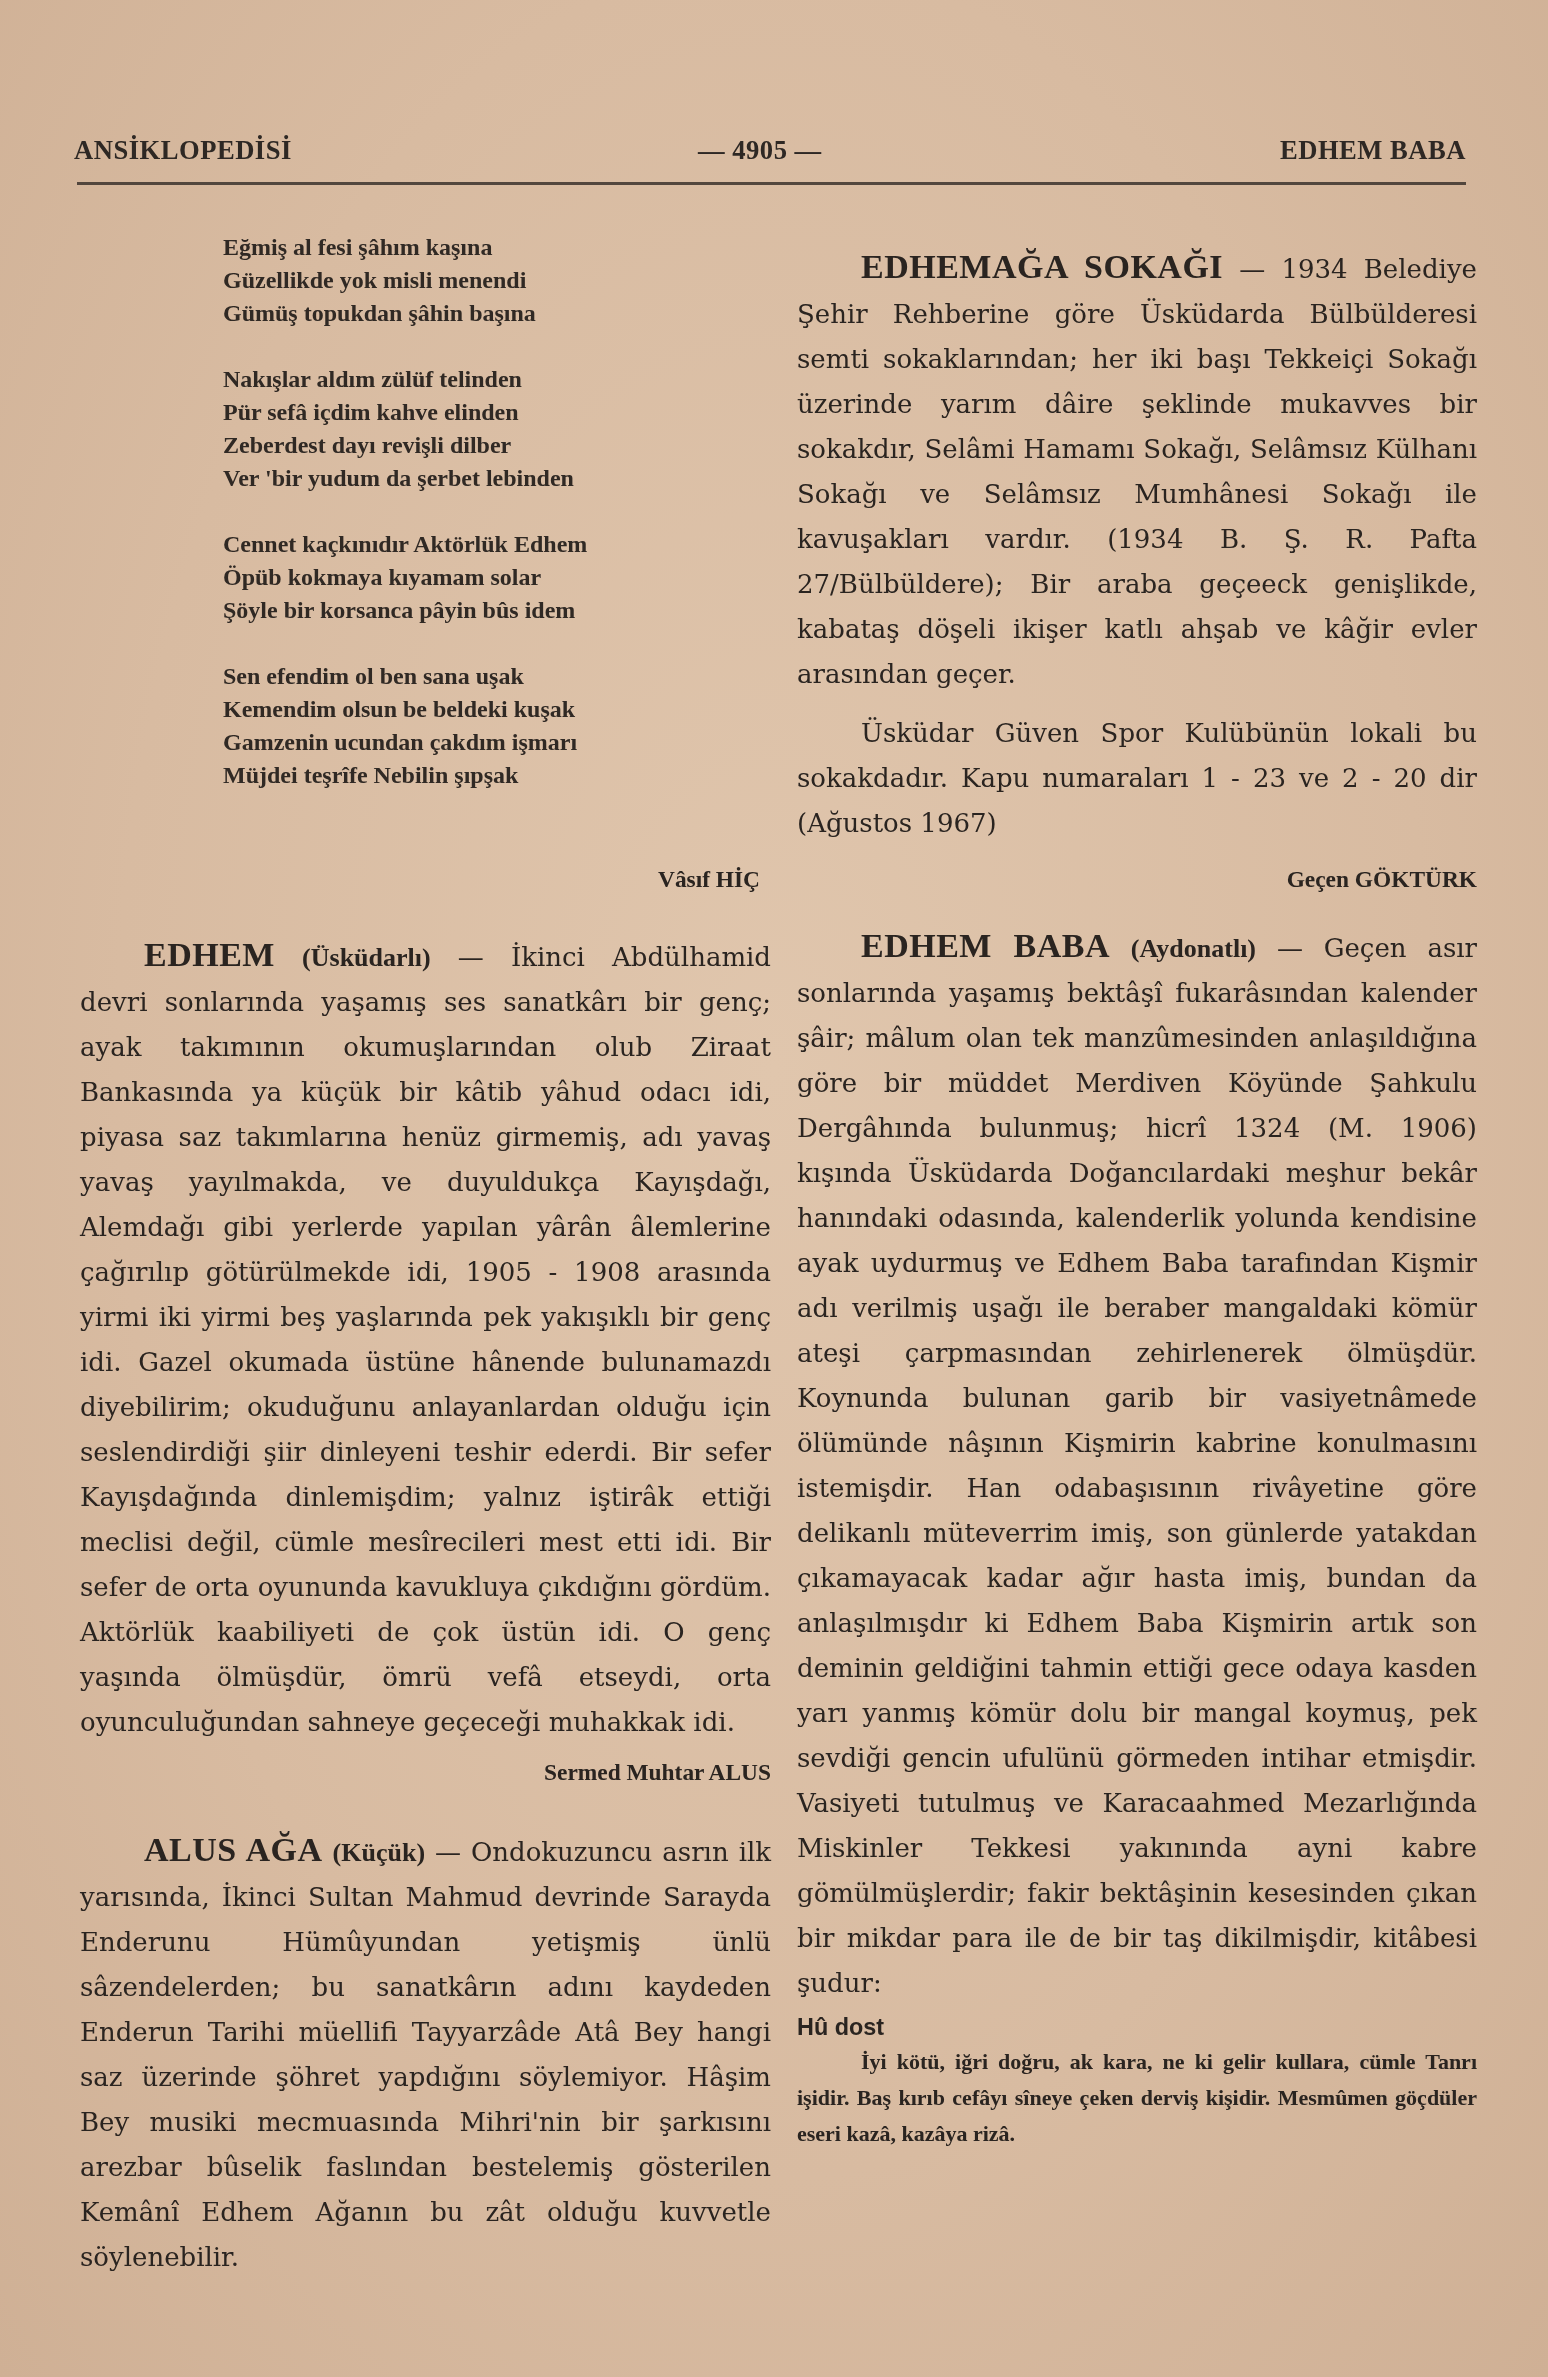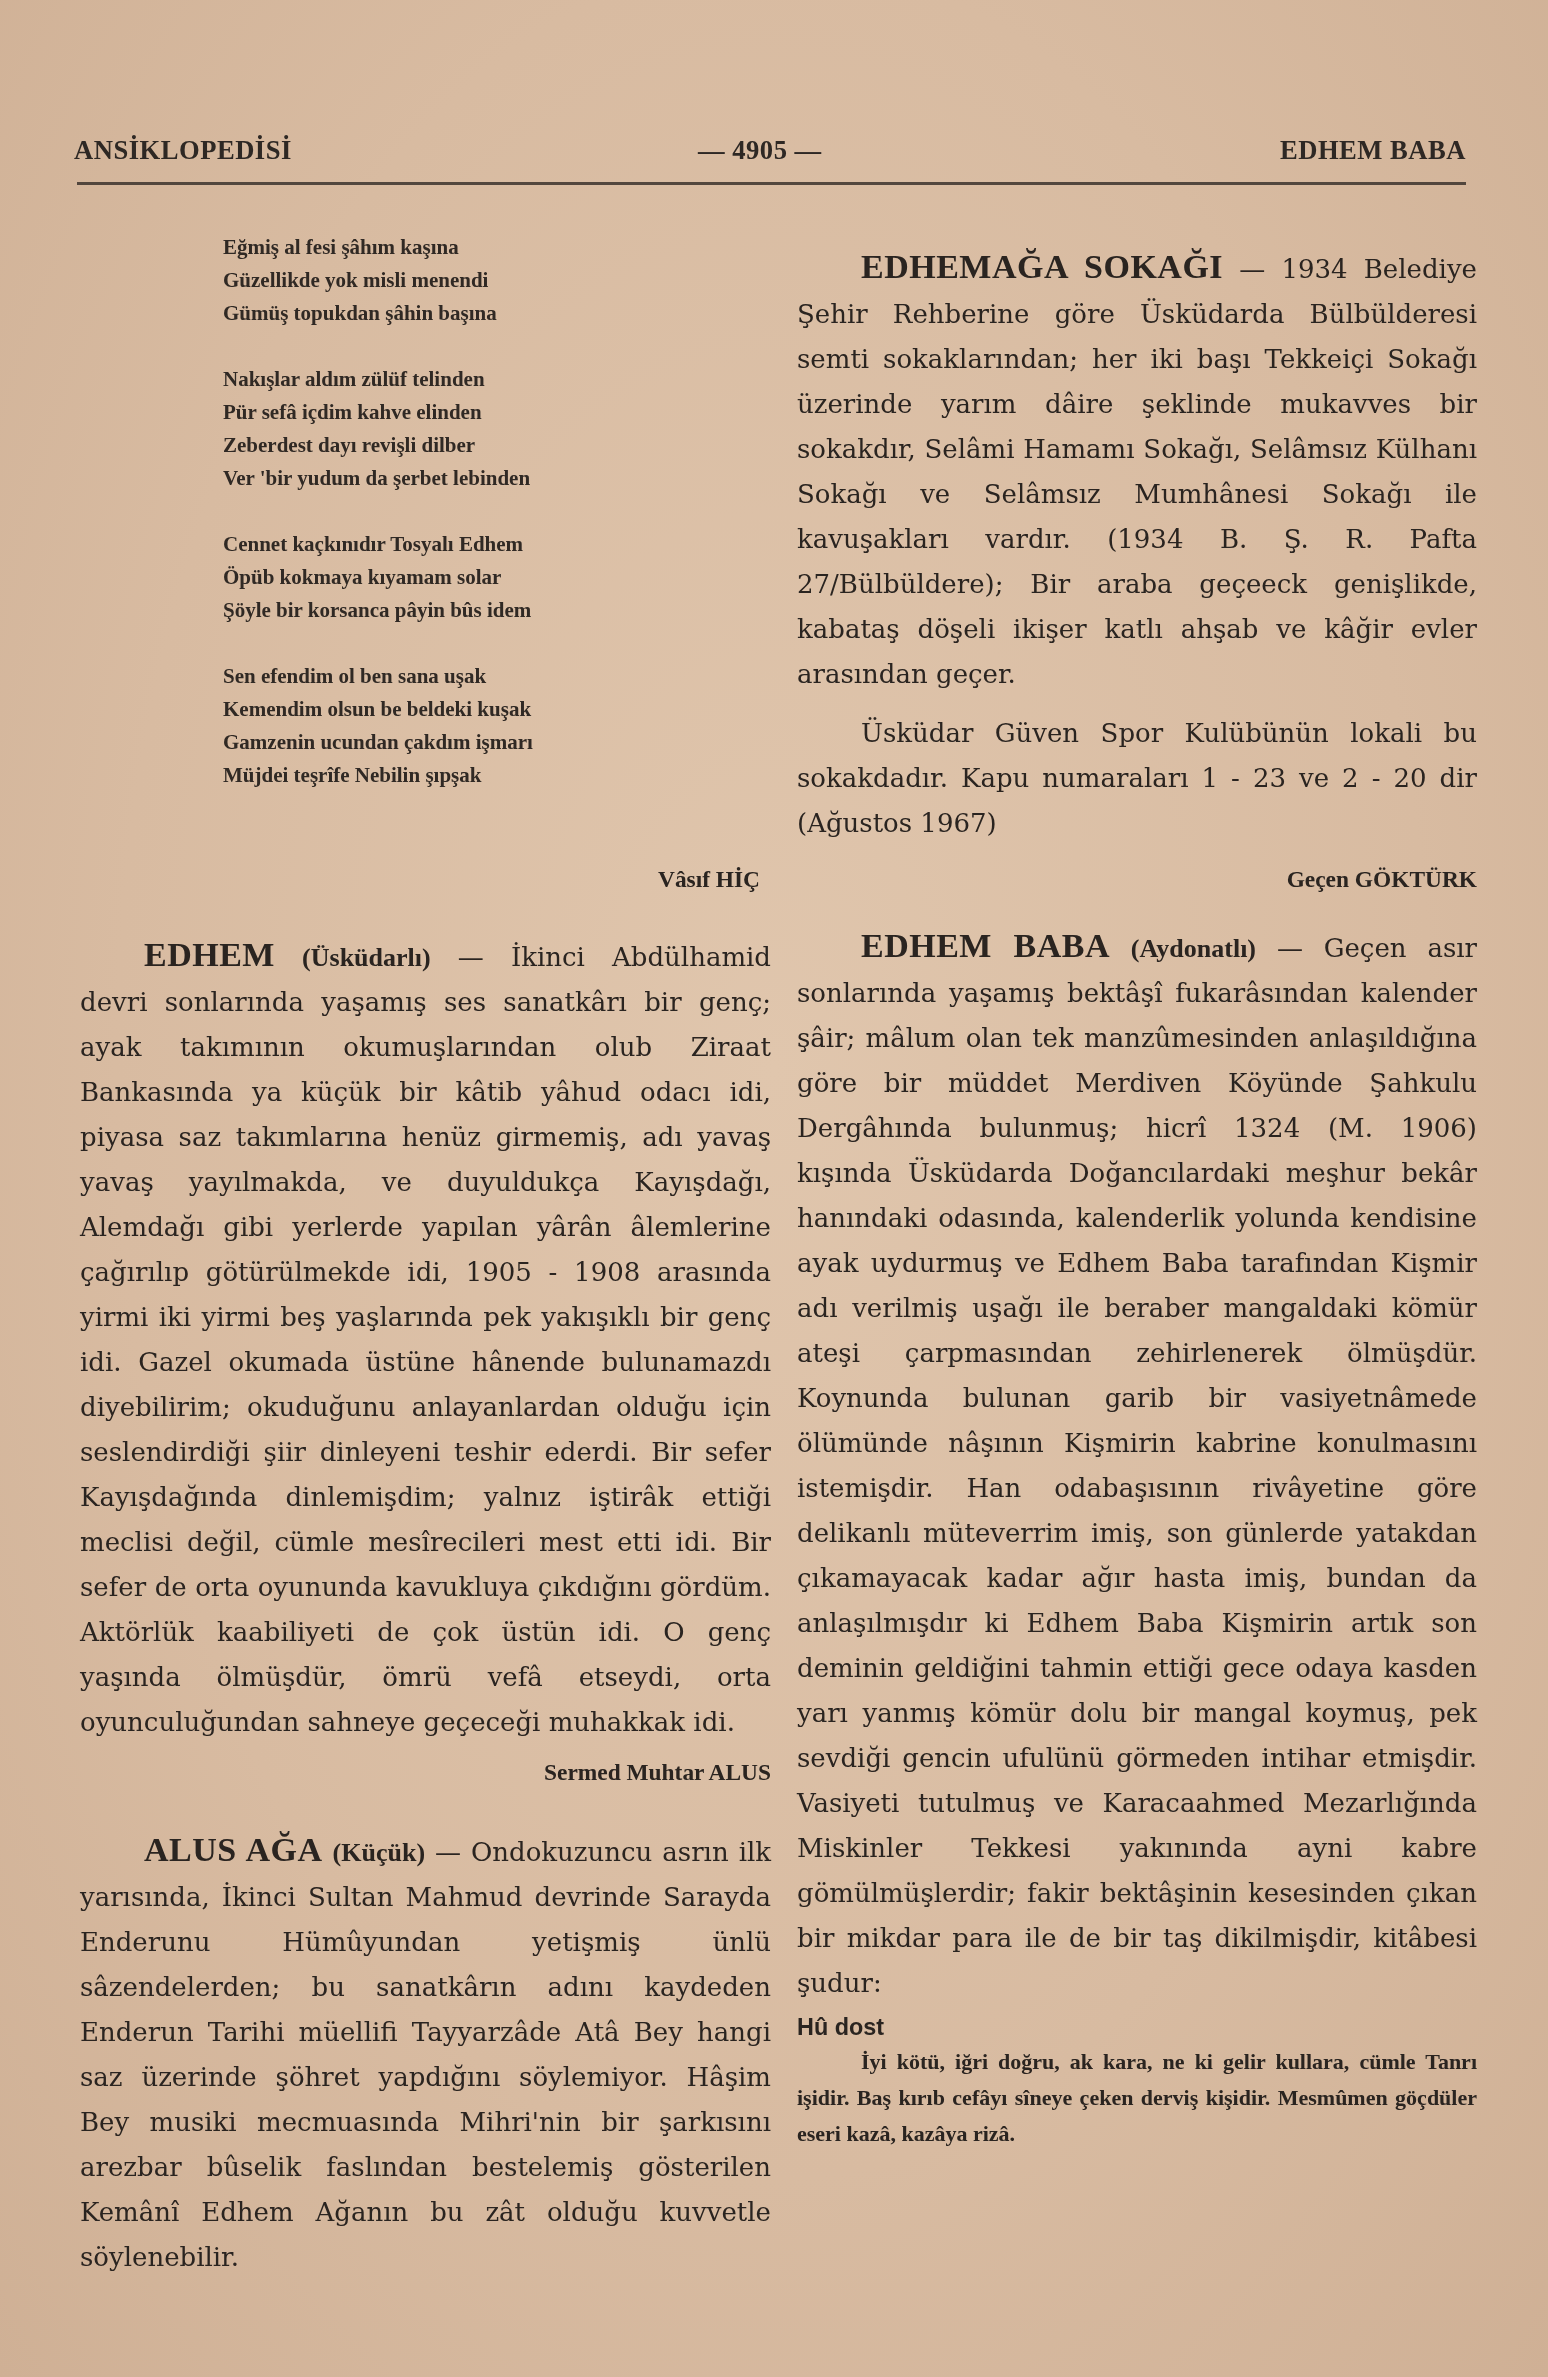--- a/index.html
+++ b/index.html
@@ -21,21 +21,21 @@
   .header .right { position:absolute; right:0; top:0; }
   .rule { position:absolute; left:77px; top:182px; width:1389px; height:2.7px; background:#3b332d; opacity:.85; }
 
   .col { position:absolute; font-size:26px; line-height:45px; }
   .col p { margin:0; text-align:justify; text-align-last:left; }
   .col .ind { text-indent:64px; }
   .left-col { left:80px; top:932px; width:691px; }
   .right-col { left:797px; top:244px; width:680px; }
 
   .poem { position:absolute; left:223px; top:231px; width:478px;
-          font-family:"Liberation Serif", serif; font-weight:bold; font-size:21px; line-height:33px; color:#302924; }
+          font-family:"Liberation Serif", serif; font-weight:bold; font-size:24px; line-height:33px; color:#302924; }
   .poem .stanza { margin-bottom:33px; }
   .poem .line { white-space:nowrap; }
   .sig { font-family:"Liberation Serif", serif; font-weight:bold; font-size:23.4px; text-align:right; }
   .sig-vasif { position:absolute; left:478px; top:866px; width:282px; }
   .head-b { font-weight:bold; font-family:Liberation Serif, serif; font-size:34px; letter-spacing:0.5px; }
   .head-sub { font-weight:bold; font-family:"Liberation Serif", serif; }
   .gap { height:32px; }
   .huw { text-align:center !important; font-family:Liberation Sans, sans-serif; font-weight:bold; font-size:23.4px; line-height:33px; margin-top:5.3px !important; }
   .kitabe { font-family:"Liberation Serif", serif; font-weight:bold; font-size:22px; line-height:36px; }
 </style>
@@ -55,21 +55,21 @@
       <div class="line">Güzellikde yok misli menendi</div>
       <div class="line">Gümüş topukdan şâhin başına</div>
     </div>
     <div class="stanza">
       <div class="line">Nakışlar aldım zülüf telinden</div>
       <div class="line">Pür sefâ içdim kahve elinden</div>
       <div class="line">Zeberdest dayı revişli dilber</div>
       <div class="line">Ver 'bir yudum da şerbet lebinden</div>
     </div>
     <div class="stanza">
-      <div class="line">Cennet kaçkınıdır Tosyalı Edhem</div>
+      <div class="line">Cennet kaçkınıdır Aktörlük Edhem</div>
       <div class="line">Öpüb kokmaya kıyamam solar</div>
       <div class="line">Şöyle bir korsanca pâyin bûs idem</div>
     </div>
     <div class="stanza">
       <div class="line">Sen efendim ol ben sana uşak</div>
       <div class="line">Kemendim olsun be beldeki kuşak</div>
       <div class="line">Gamzenin ucundan çakdım işmarı</div>
       <div class="line">Müjdei teşrîfe Nebilin şıpşak</div>
     </div>
   </div>

